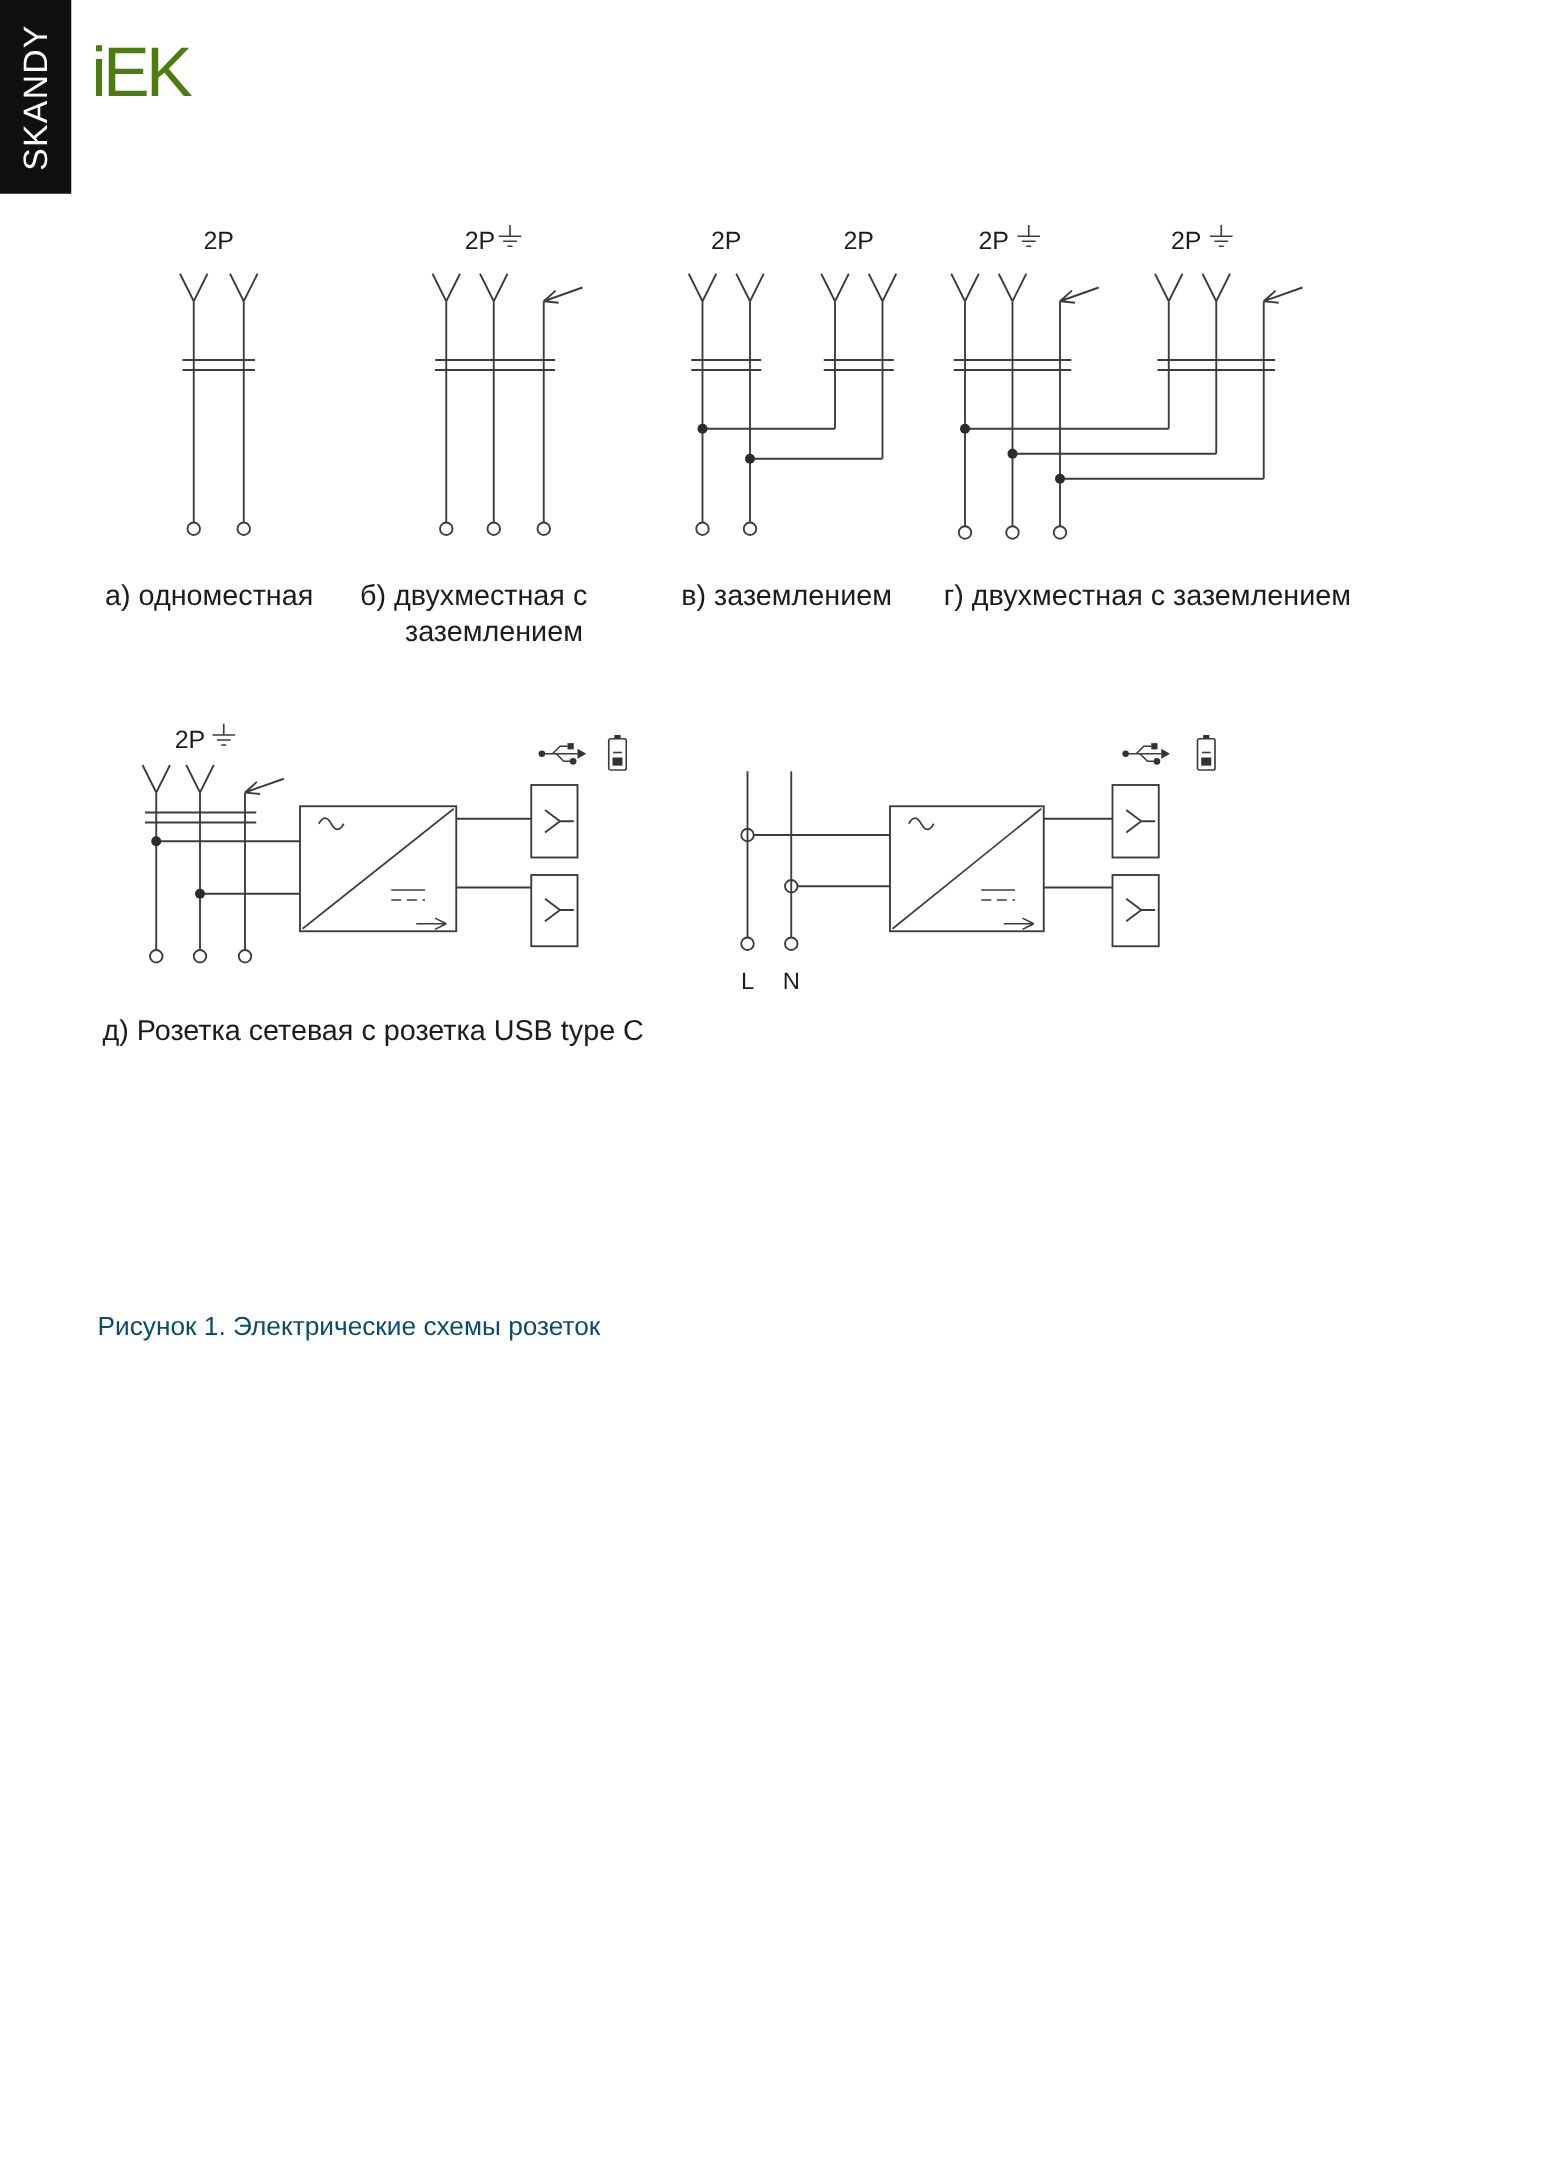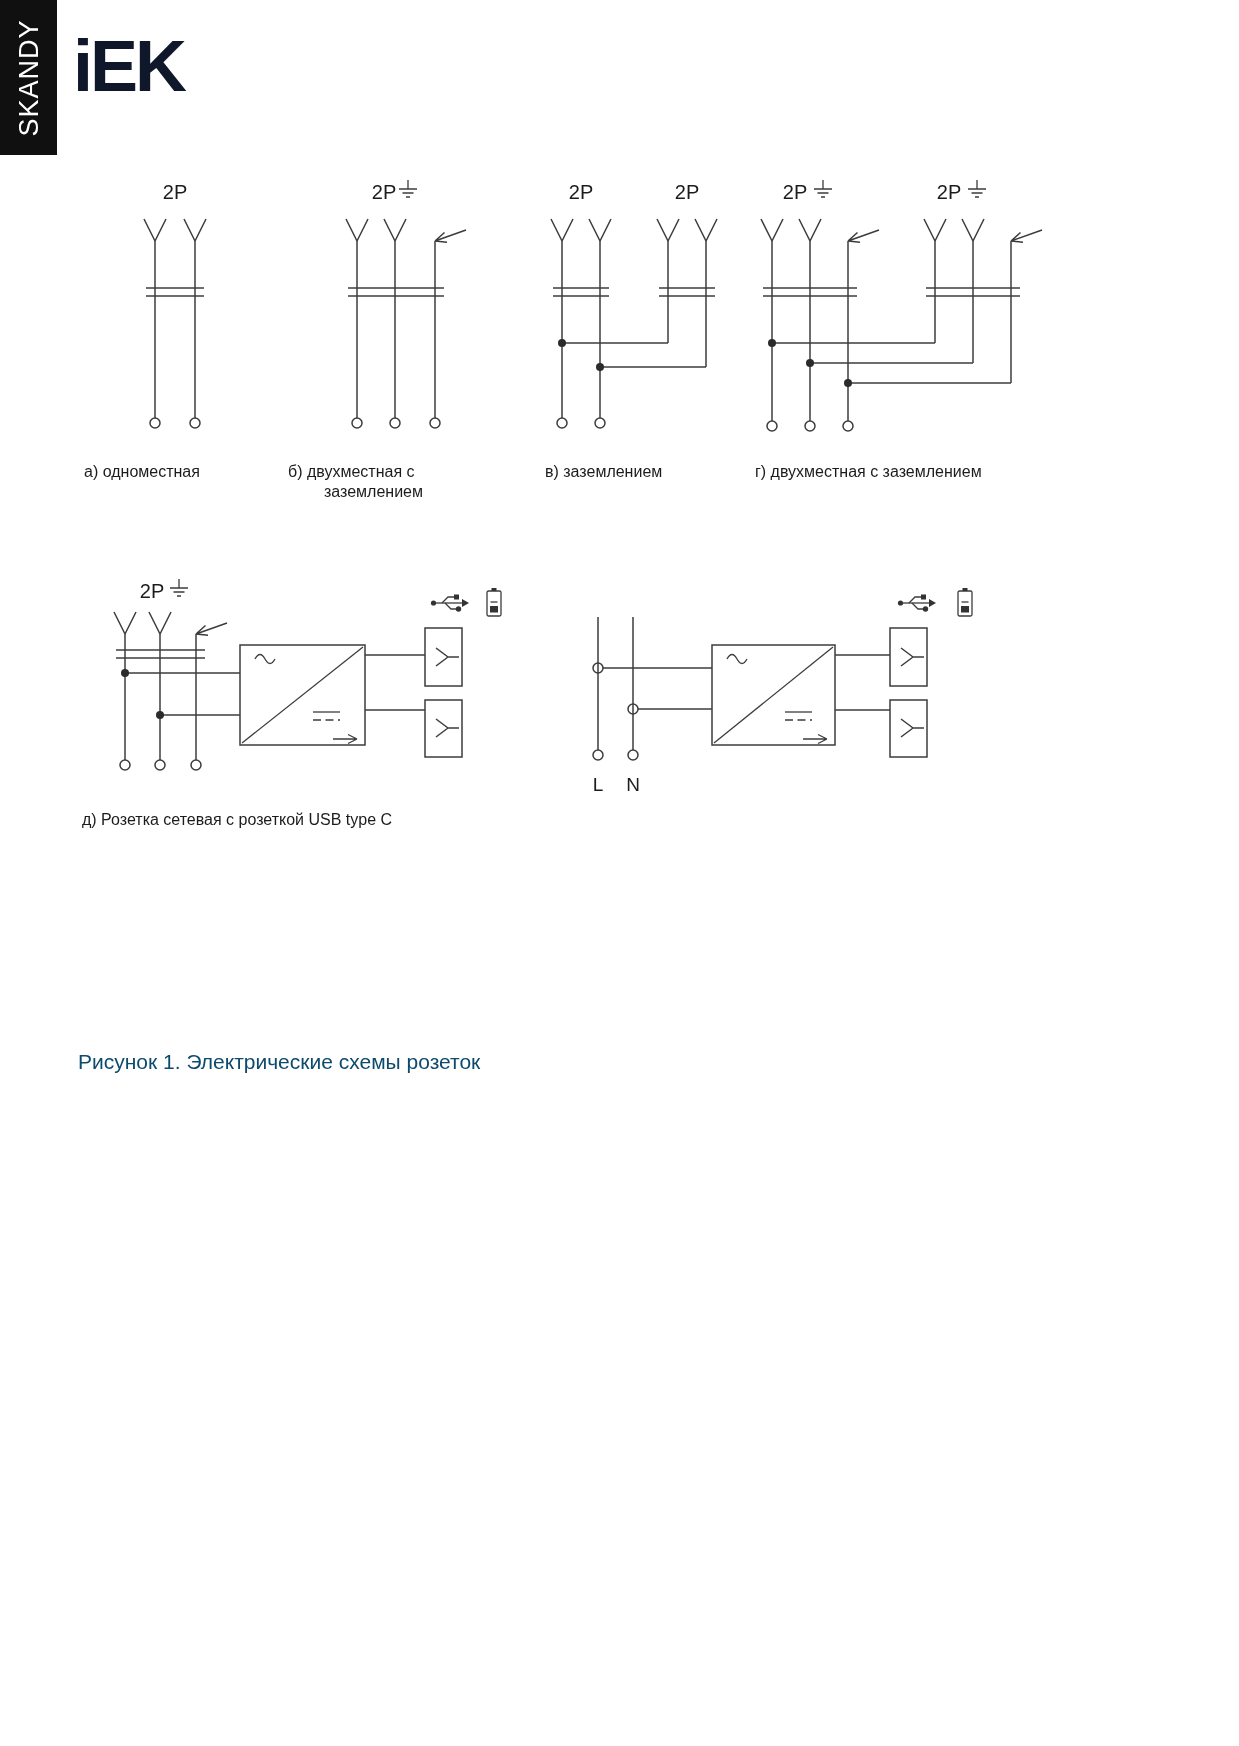--- a/index.html
+++ b/index.html
@@ -17,25 +17,25 @@
     position:absolute;left:0;top:0;width:57px;height:155px;
     background:#101010;
   }
   .brand-tab-text{
     position:absolute;left:50%;top:50%;
     transform:translate(-50%,-50%) rotate(-90deg);
     color:#fff;font-size:27px;letter-spacing:1px;white-space:nowrap;
   }
   .logo{
     position:absolute;left:73px;top:30px;
-    font-size:72px;font-weight:700;letter-spacing:-3px;color:#0f172a;
+    font-size:56px;font-weight:400;letter-spacing:-3px;color:#4d7c0f;
     line-height:1;
   }
   .dcap{
-    position:absolute;font-size:16px;color:#1c1c1c;line-height:1.25;
+    position:absolute;font-size:23px;color:#1c1c1c;line-height:1.25;
   }
   .dcap .indent{display:block;margin-left:36px;}
   .figcap{
     position:absolute;left:78px;top:1050px;font-size:21px;color:#0c4a6e;
   }
   svg{position:absolute;overflow:visible;}
   svg .s{stroke:#3c3c3c;stroke-width:1.5;fill:none;}
   svg .thin{stroke:#3c3c3c;stroke-width:1.3;fill:none;}
   svg .dot{fill:#2b2b2b;stroke:none;}
   svg .fillicon{fill:#333;stroke:none;}
@@ -316,17 +316,17 @@
     </g>
   </svg>
 
   <div class="dcap" style="left:84px;top:462px">а) одноместная</div>
   <div class="dcap" style="left:288px;top:462px">
     <span>б) двухместная с</span>
     <span class="indent">заземлением</span>
   </div>
   <div class="dcap" style="left:545px;top:462px">в) заземлением</div>
   <div class="dcap" style="left:755px;top:462px">г) двухместная с заземлением</div>
-  <div class="dcap" style="left:82px;top:810px">д) Розетка сетевая с розеткой USB type C</div>
+  <div class="dcap" style="left:82px;top:810px">д) Розетка сетевая с розетка USB type C</div>
 
   <div class="figcap">Рисунок 1. Электрические схемы розеток</div>
 
 </div>
 
 </body></html>

